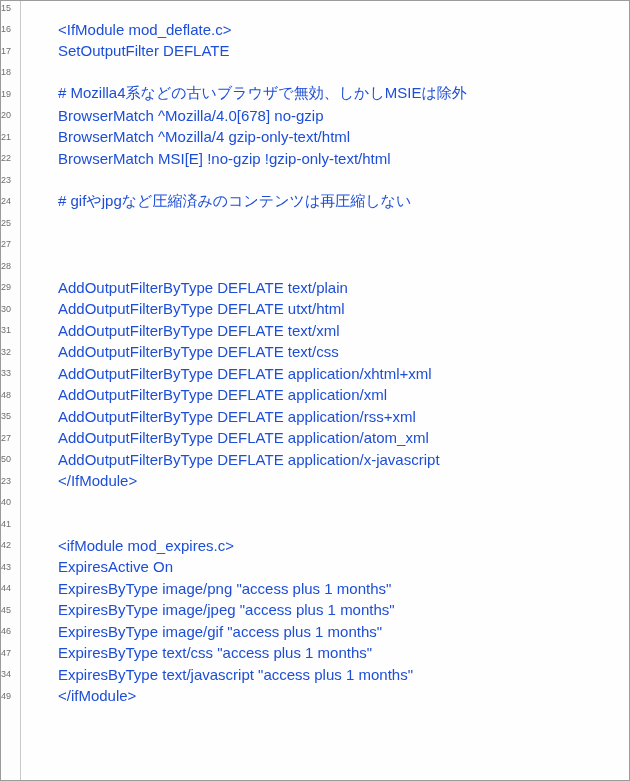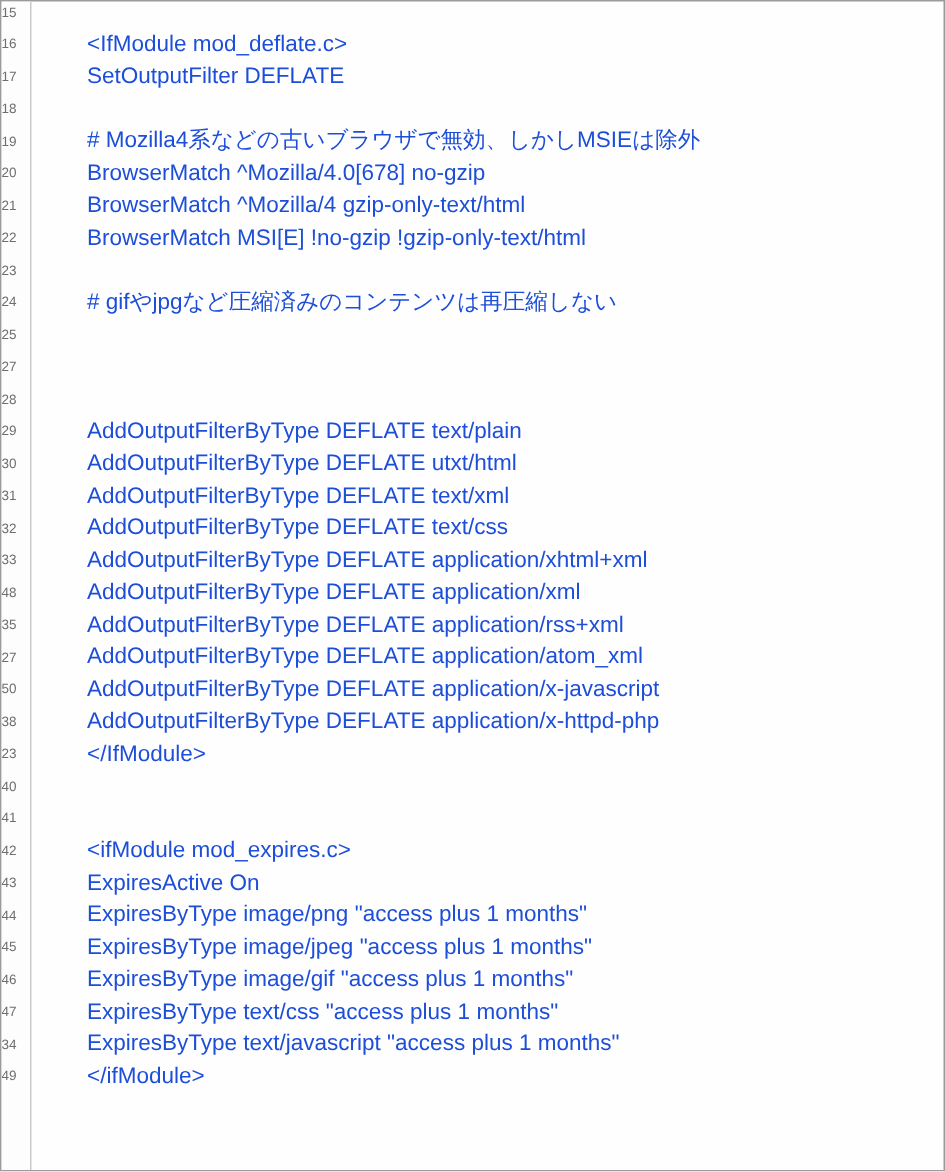--- a/index.html
+++ b/index.html
@@ -163,24 +163,20 @@
   <div class="row">
     <span class="ln">27</span>
     <span class="code">AddOutputFilterByType DEFLATE application/atom_xml</span>
   </div>
 
   <div class="row">
     <span class="ln">50</span>
     <span class="code">AddOutputFilterByType DEFLATE application/x-javascript</span>
   </div>
 
-  <div class="row">
-    <span class="ln">38</span>
-    <span class="code">AddOutputFilterByType DEFLATE application/x-httpd-php</span>
-  </div>
 
   <div class="row">
     <span class="ln">23</span>
     <span class="code">&lt;/IfModule&gt;</span>
   </div>
 
   <div class="row">
     <span class="ln">40</span>
     <span class="code"></span>
   </div>

